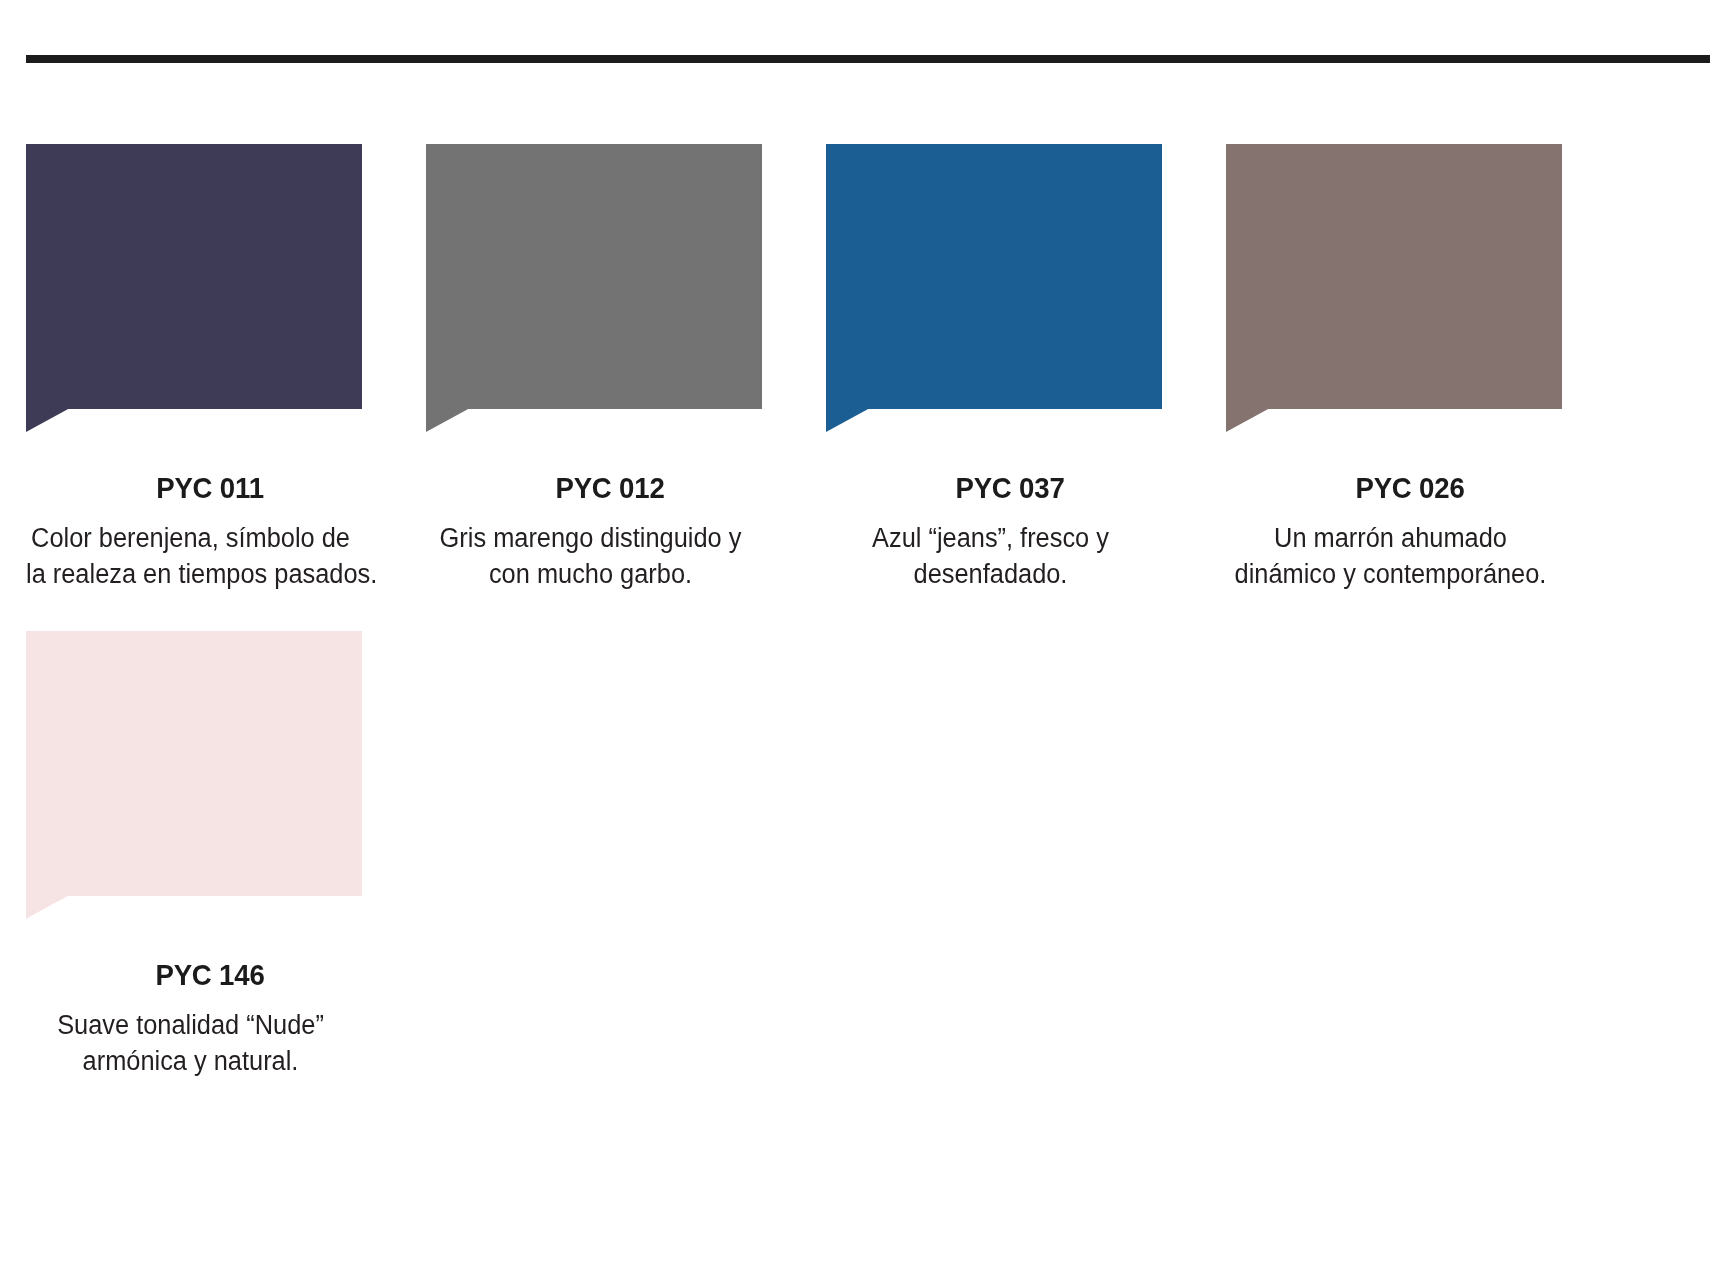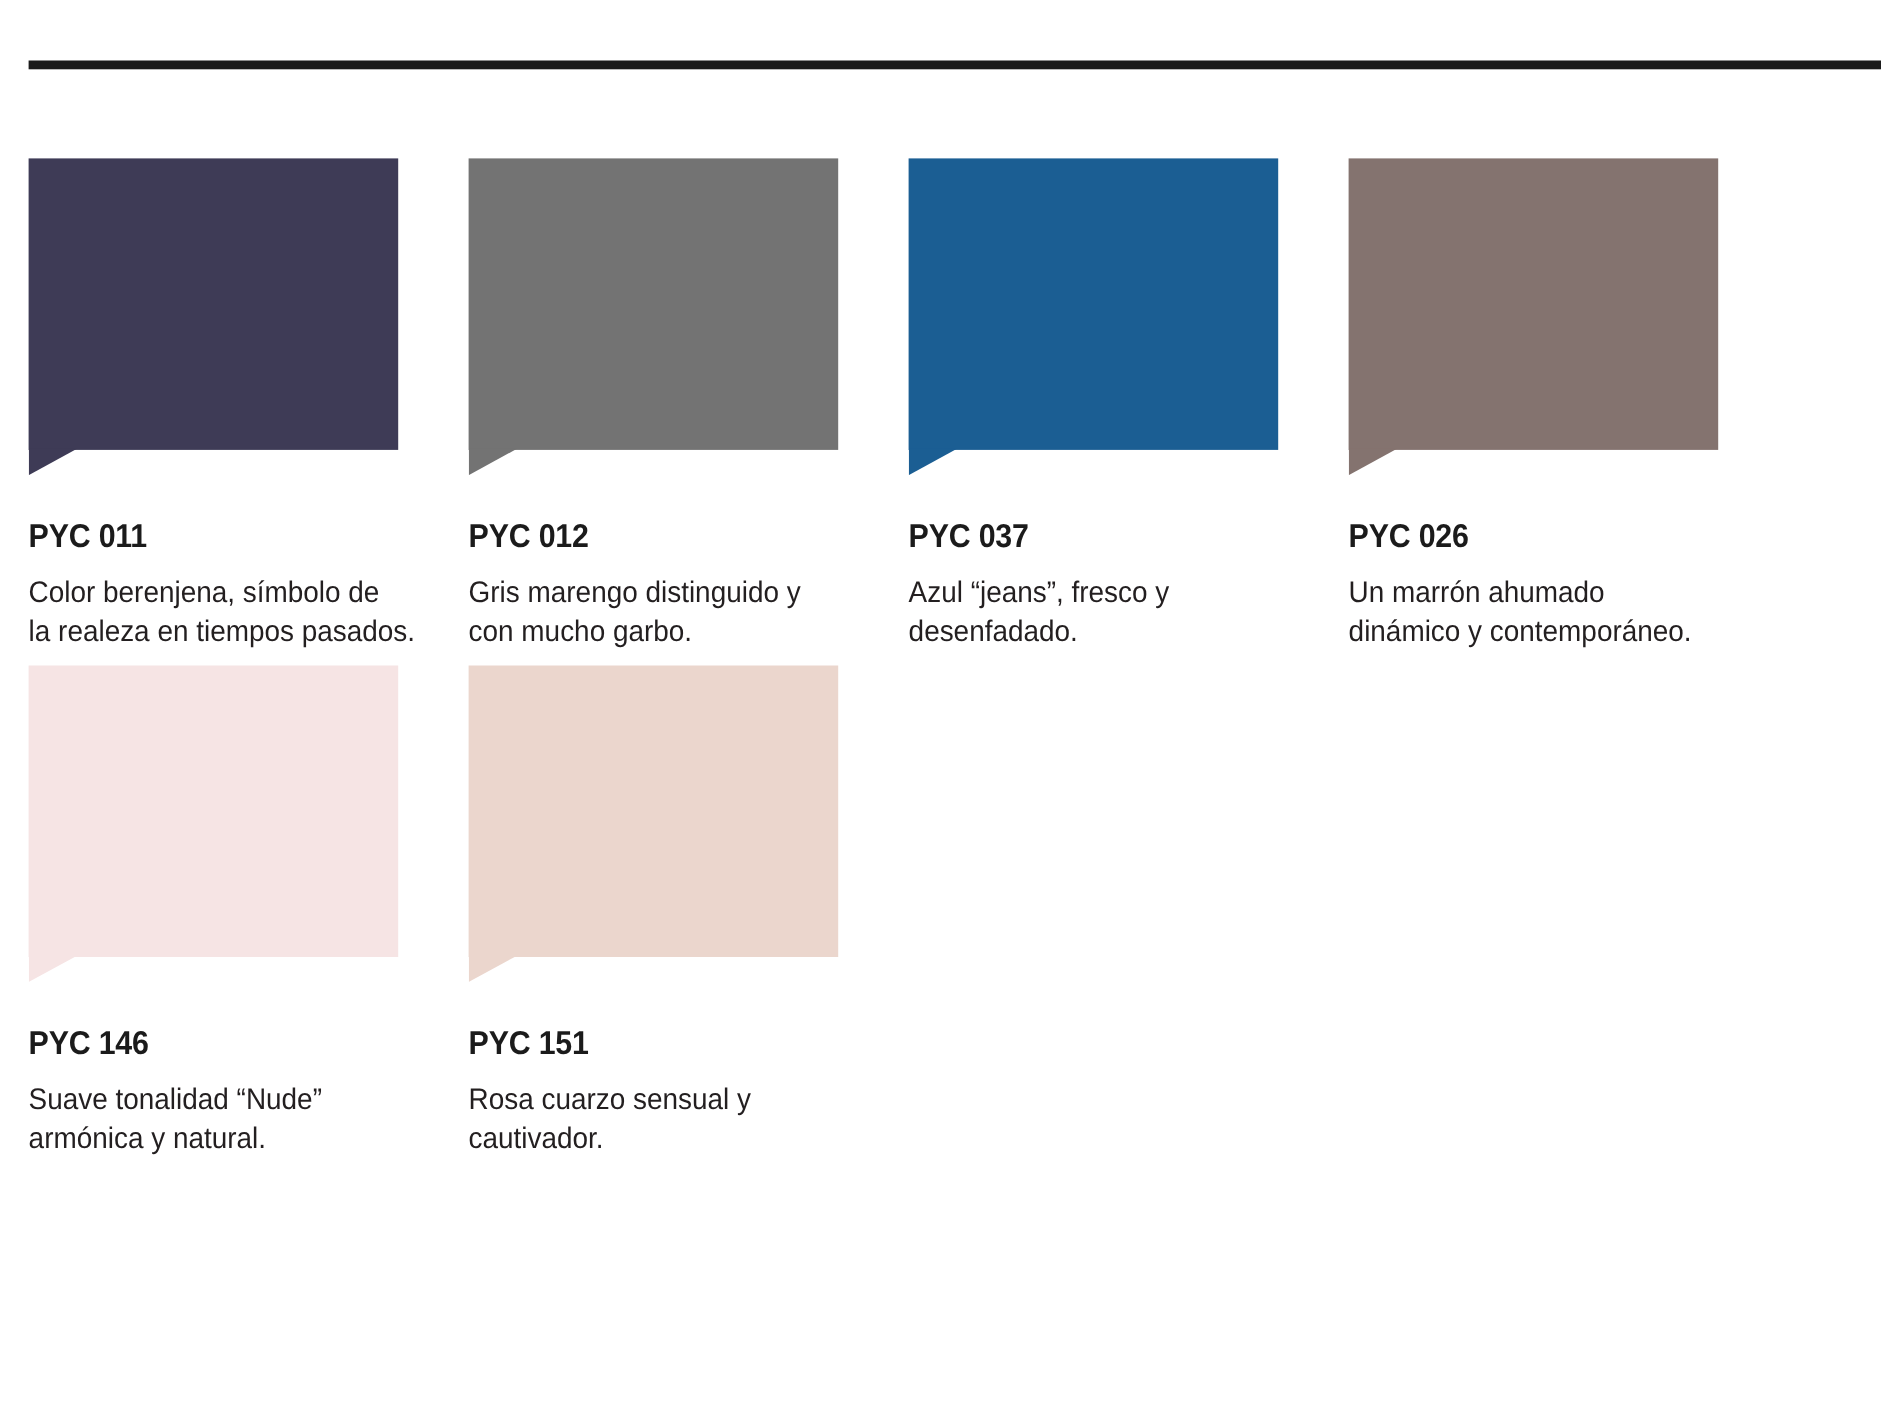--- a/index.html
+++ b/index.html
@@ -36,28 +36,29 @@
 
   
   .grid {
     position: absolute;
     left: 26px;
     top: 144px;
     width: 1688px;
     display: grid;
     grid-template-columns: repeat(4, 400px);
     column-gap: 0px;
+    text-align: center;
   }
 
   .card {
     width: 400px;
     box-sizing: border-box;
   }
   .card.row2 {
-    margin-top: 12px;
+    margin-top: 38px;
   }
 
   
   .swatch-wrap {
     position: relative;
     width: 336px;
     height: 287px;
   }
   
   .swatch-body {
@@ -167,28 +168,17 @@
         <div class="swatch-body" style="background-color: rgb(246, 228, 228);"></div>
         <div class="swatch-tail" style="background-color: rgb(246, 228, 228);"></div>
       </div>
       <div class="code">PYC 146</div>
       <div class="desc">
         <span class="line">Suave tonalidad “Nude”</span>
         <span class="line">armónica y natural.</span>
       </div>
     </div>
 
-    <div class="card row2">
-      <div class="swatch-wrap">
-        <div class="swatch-body" style="background-color: rgb(235, 214, 205);"></div>
-        <div class="swatch-tail" style="background-color: rgb(235, 214, 205);"></div>
-      </div>
-      <div class="code">PYC 151</div>
-      <div class="desc">
-        <span class="line">Rosa cuarzo sensual y</span>
-        <span class="line">cautivador.</span>
-      </div>
-    </div>
 
 
 
   </div>
 </div>
 
 </body></html>

